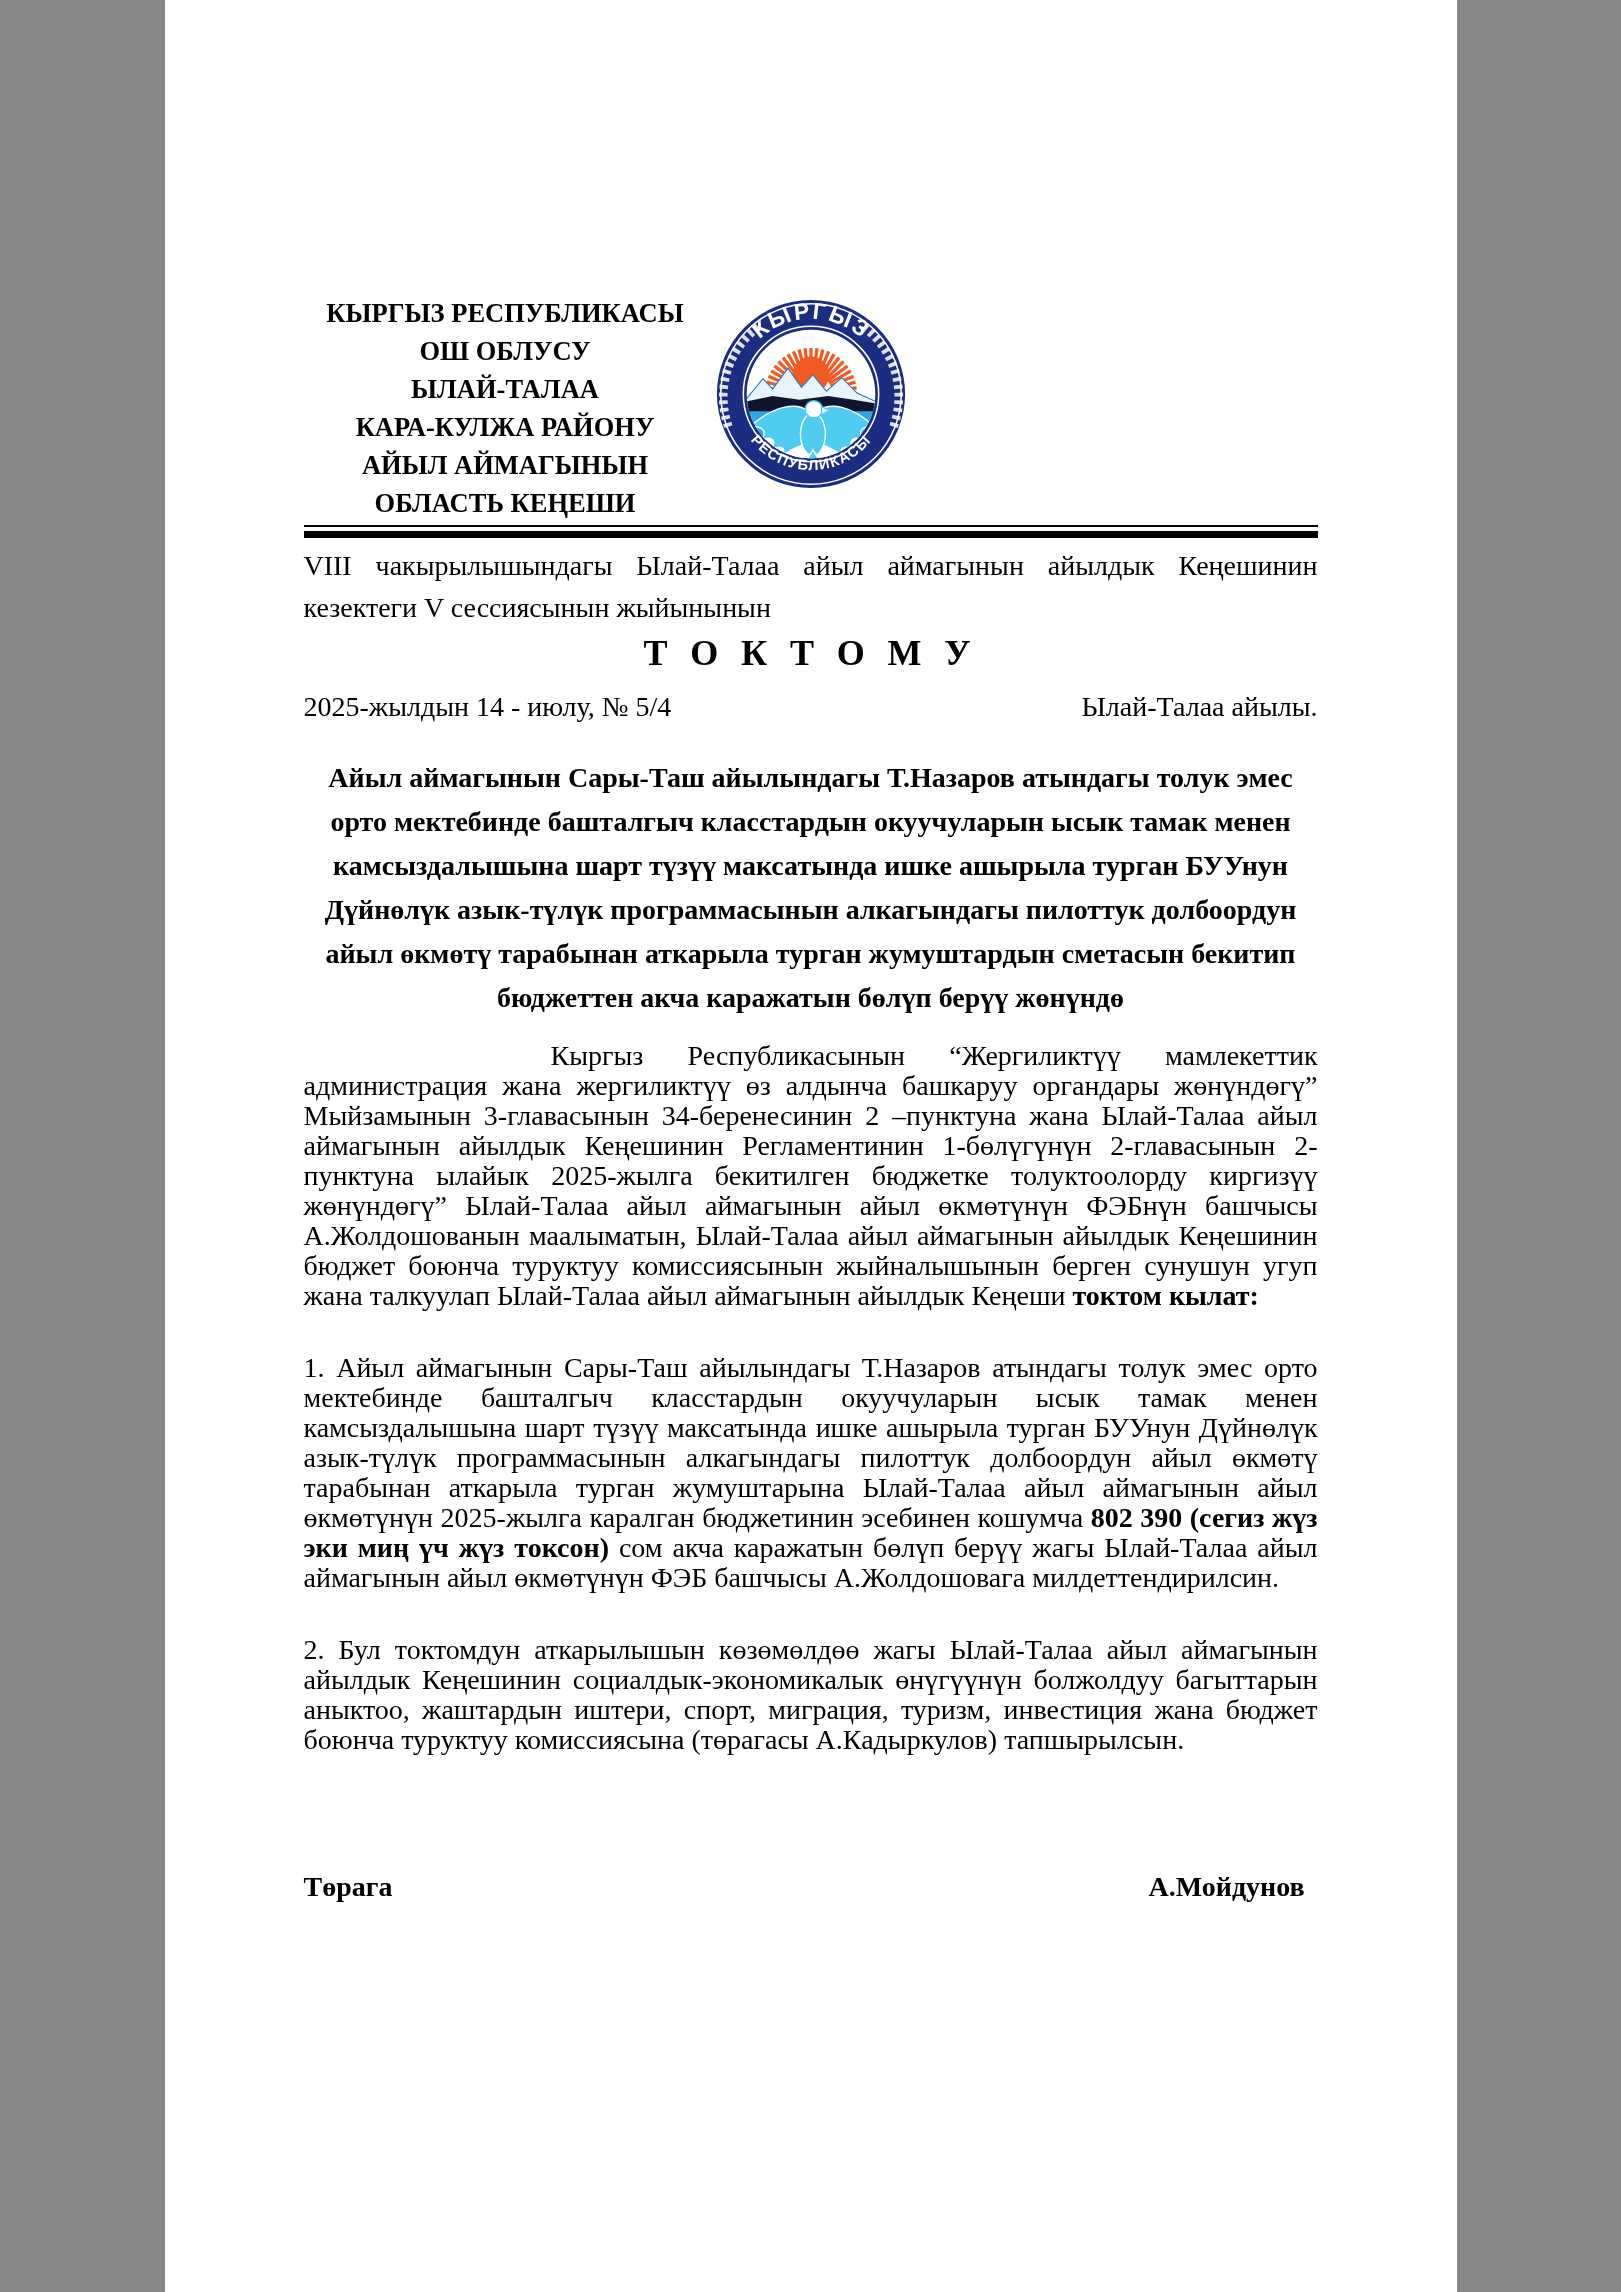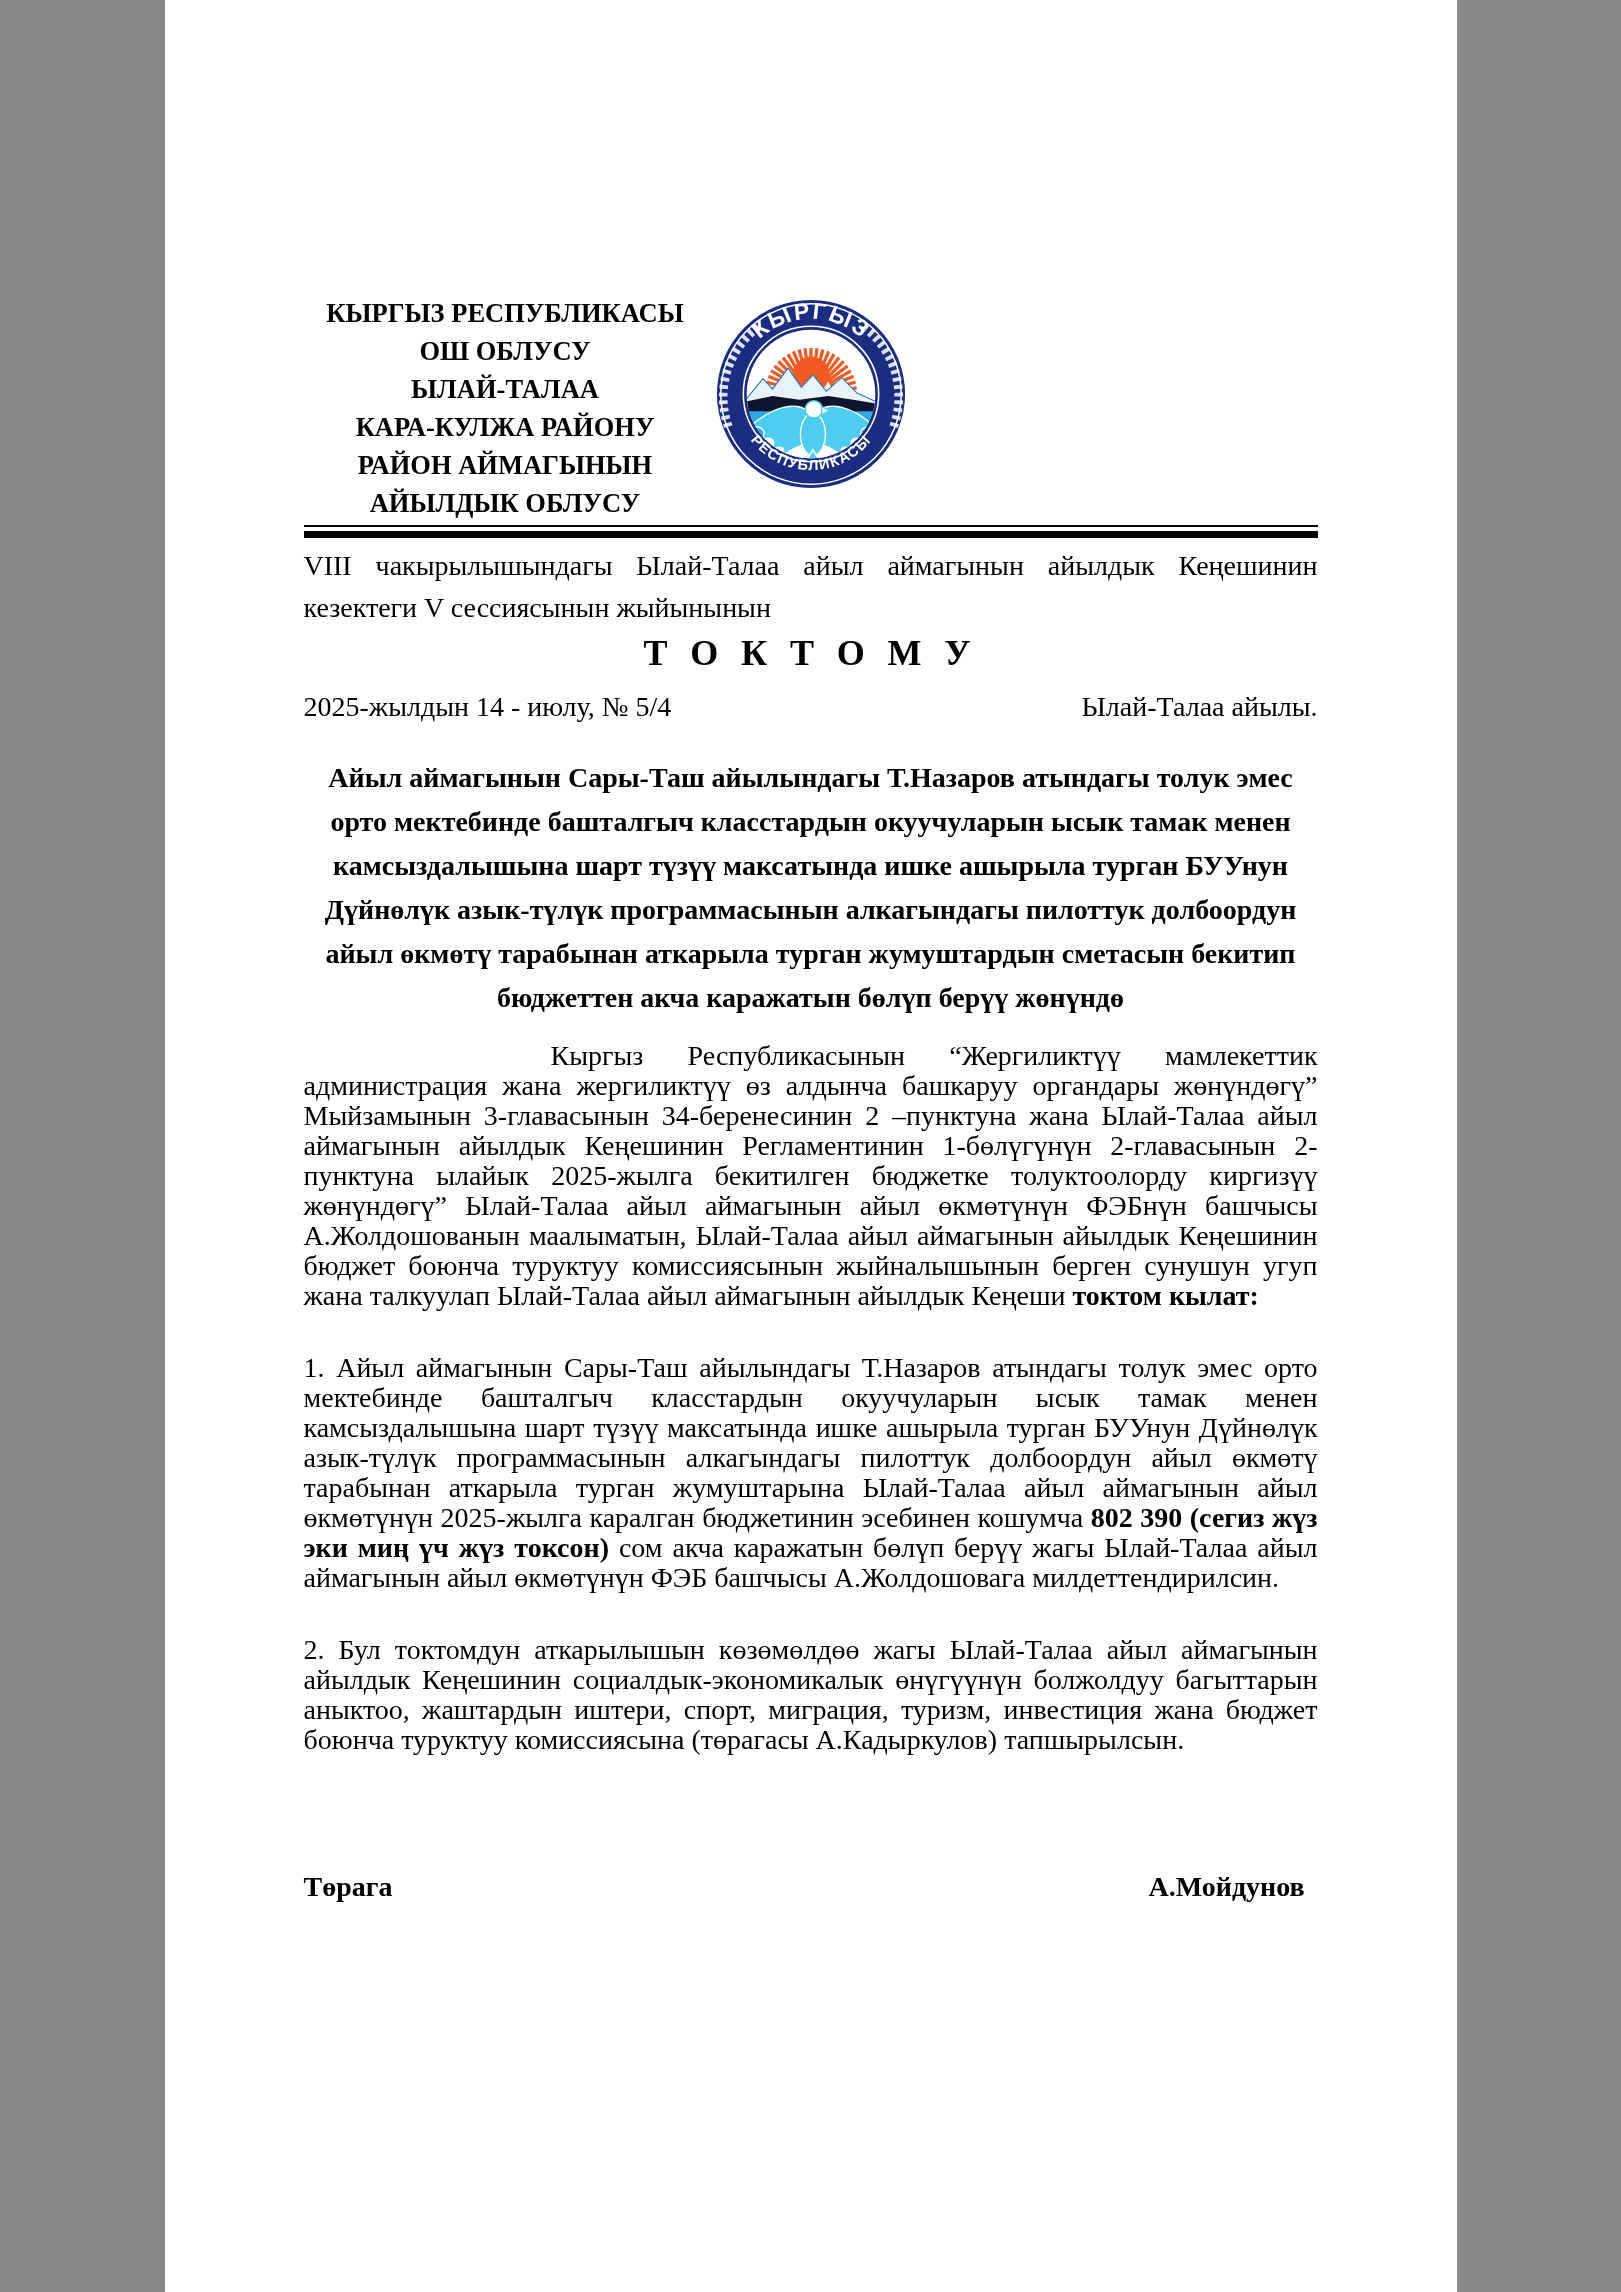--- a/index.html
+++ b/index.html
@@ -40,22 +40,22 @@
 
 <div class="page">
   <div class="content">
 
     <div class="letterhead">
       <div class="lh-col">
         <div>КЫРГЫЗ РЕСПУБЛИКАСЫ</div>
         <div>ОШ ОБЛУСУ</div>
         <div>ЫЛАЙ-ТАЛАА</div>
         <div>КАРА-КУЛЖА РАЙОНУ</div>
-        <div>РАЙОН АЙМАГЫНЫН</div>
-        <div>АЙЫЛДЫК ОБЛУСУ</div>
+        <div>АЙЫЛ АЙМАГЫНЫН</div>
+        <div>ОБЛАСТЬ КЕҢЕШИ</div>
       </div>
 
       <div class="emblem-wrap">
         <svg viewBox="-100 -100 200 200" xmlns="http://www.w3.org/2000/svg">
           <defs>
             <clipPath id="innerClip">
                 <circle cx="0" cy="0" r="67"></circle>
               </clipPath>
             <line id="ray" x1="0" y1="-22" x2="0" y2="-48" stroke-width="3.4"></line>
             <path id="arcTop" d="M -60 -50 A 78 78 0 0 1 60 -50" fill="none"></path>

